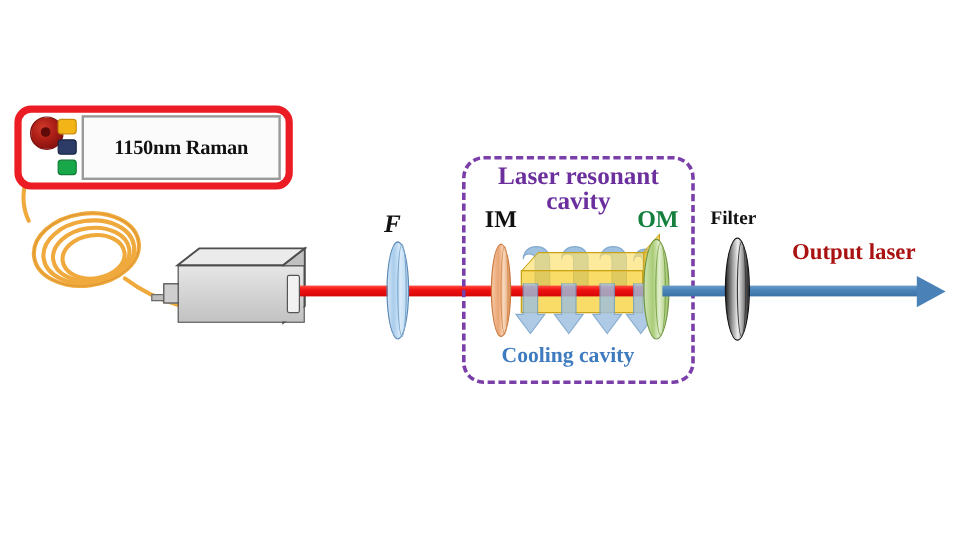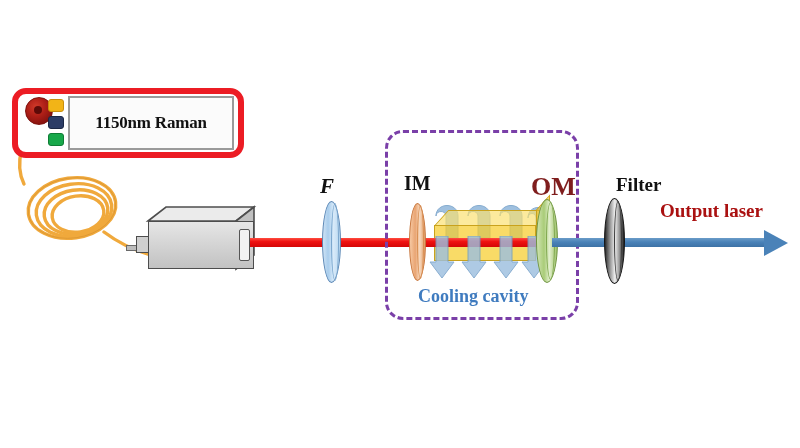--- a/index.html
+++ b/index.html
@@ -214,22 +214,22 @@
     background: transparent;
   }
 
   
   .label {
     white-space: nowrap;
     font-weight: bold;
   }
   #label-f     { left: 320px; top: 174px; font-size: 21px; font-style: italic; color: #111111; }
   #label-im    { left: 404px; top: 172px; font-size: 20px; color: #111111; }
-  #label-om    { left: 531px; top: 172px; font-size: 26px; color: #7f1d1d; }
-  #label-filter{ left: 592px; top: 174px; font-size: 19px; color: #111111; margin-left: 24px; }
+  #label-om    { left: 531px; top: 172px; font-size: 20px; color: #15803d; }
+  #label-filter{ left: 592px; top: 174px; font-size: 16px; color: #111111; }
   #label-cavity{
     left: 392px; top: 136px;
     width: 180px;
     text-align: center;
     font-size: 21px;
     color: #6b2f9e;
     line-height: 1.0;
   }
   #label-cooling { left: 418px; top: 286px; font-size: 18px; color: #3f7bbf; }
   #label-output  { left: 660px; top: 200px; font-size: 19px; color: #aa1111; }
@@ -279,20 +279,24 @@
   <div class="abs" id="collimator-body"></div>
   <div class="abs" id="collimator-aperture"></div>
 
   <div class="abs" id="beam-red-1"></div>
 
   <div class="abs" id="lens-f"></div>
   <div class="abs" id="lens-f-inner"></div>
   <div class="abs label" id="label-f">F</div>
 
   <div class="abs" id="cavity-box"></div>
+  <div class="abs label" id="label-cavity">
+    <div>Laser resonant</div>
+    <div>cavity</div>
+  </div>
 
   <svg class="abs" style="left:424px; top:198px; width:130px; height:90px;">
     <g fill="#8fb6da" opacity="0.85" stroke="#6f9cc6" stroke-width="1">
       <path d="M12,18 C12,4 34,4 34,18 L34,40 L22,40 L22,18 C22,12 12,12 12,18 Z"></path>
       <path d="M44,18 C44,4 66,4 66,18 L66,40 L54,40 L54,18 C54,12 44,12 44,18 Z"></path>
       <path d="M76,18 C76,4 98,4 98,18 L98,40 L86,40 L86,18 C86,12 76,12 76,18 Z"></path>
       <path d="M104,20 C104,6 124,6 124,20 L124,40 L112,40 L112,20 C112,14 104,14 104,20 Z"></path>
     </g>
   </svg>
 

